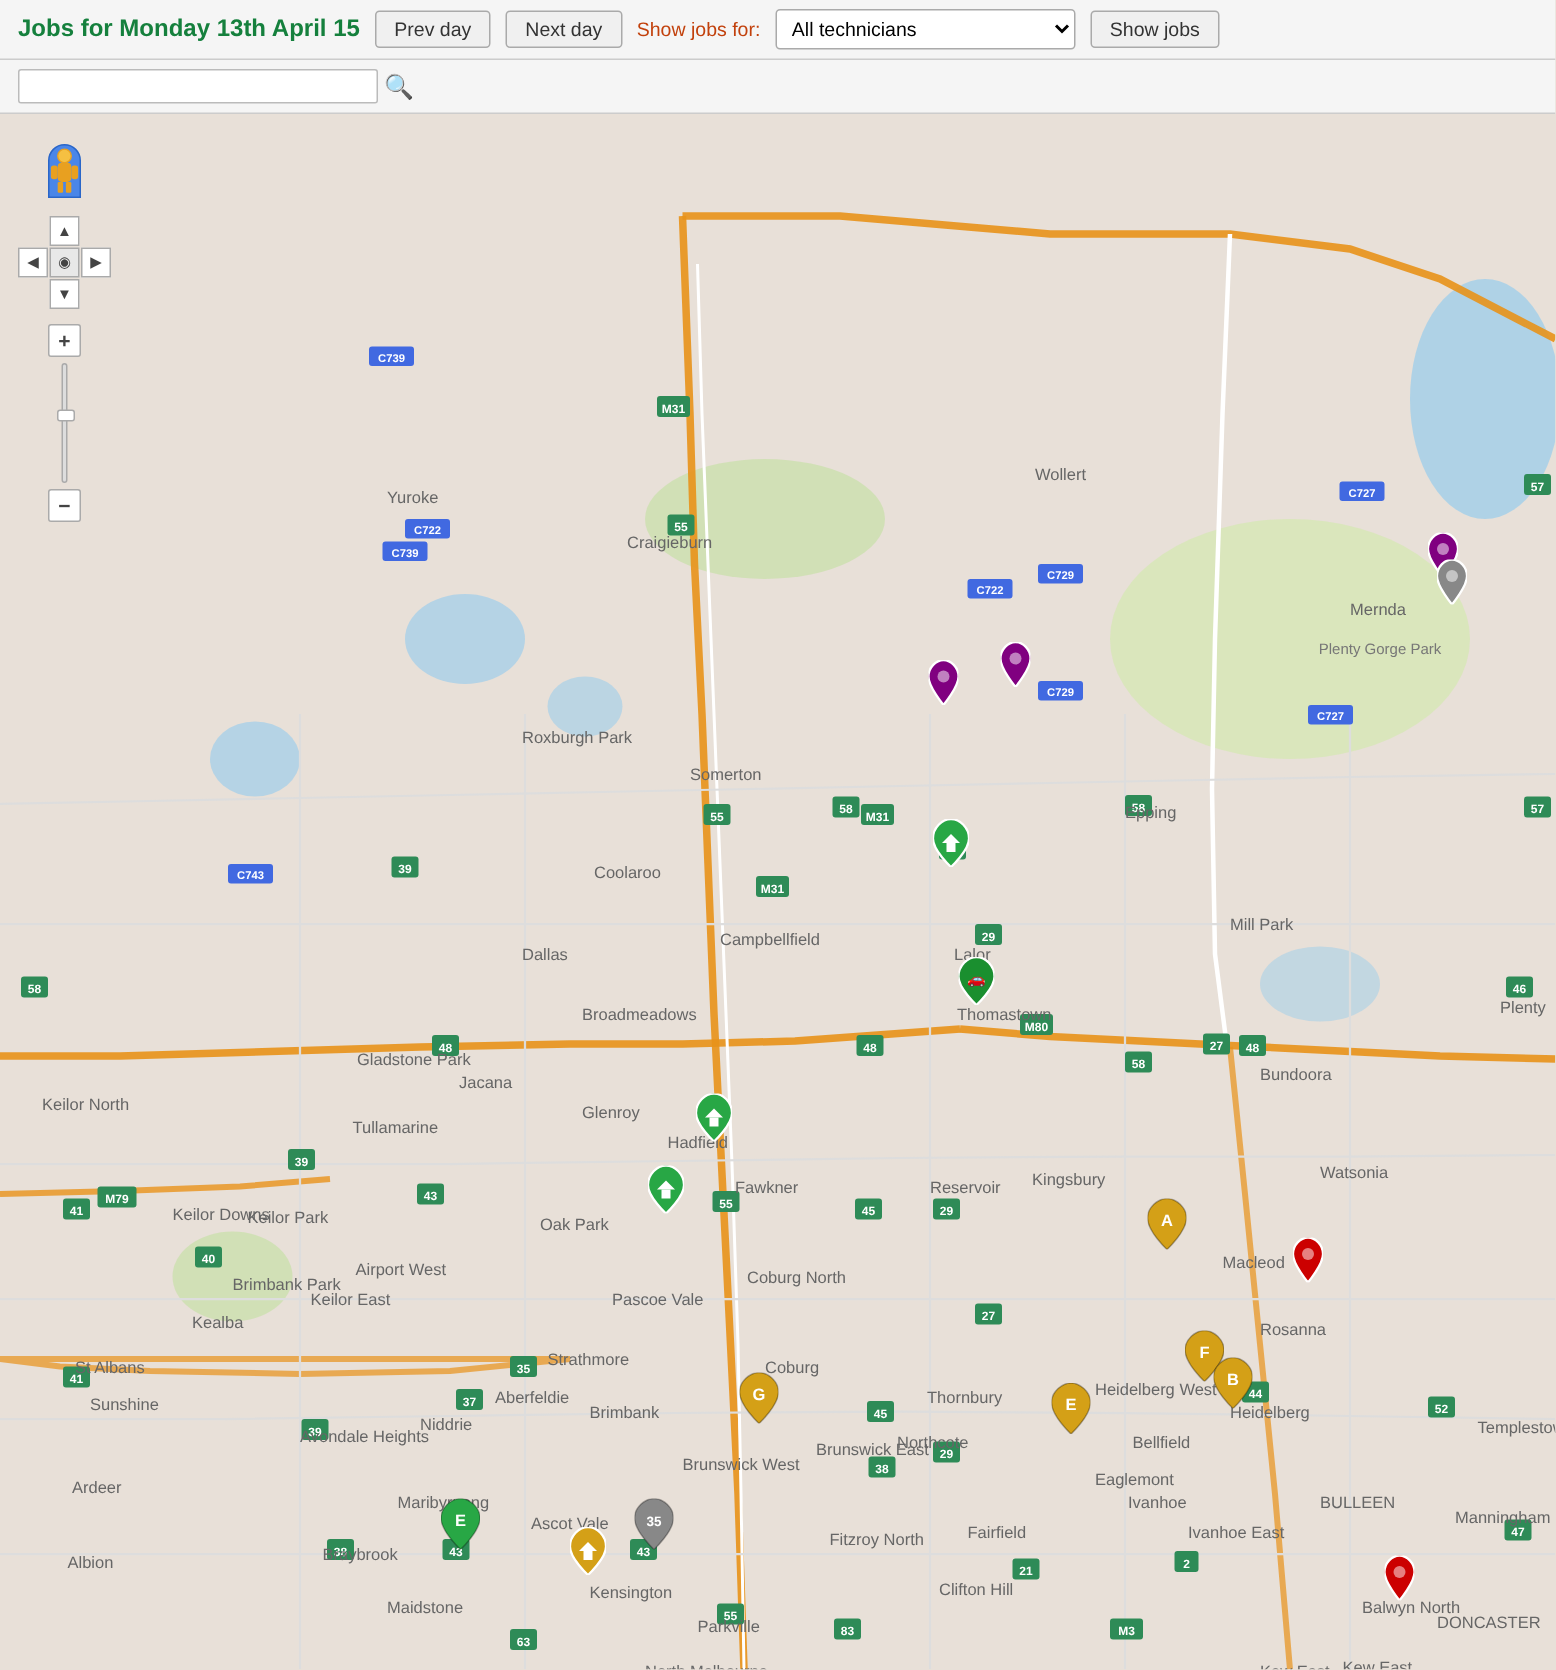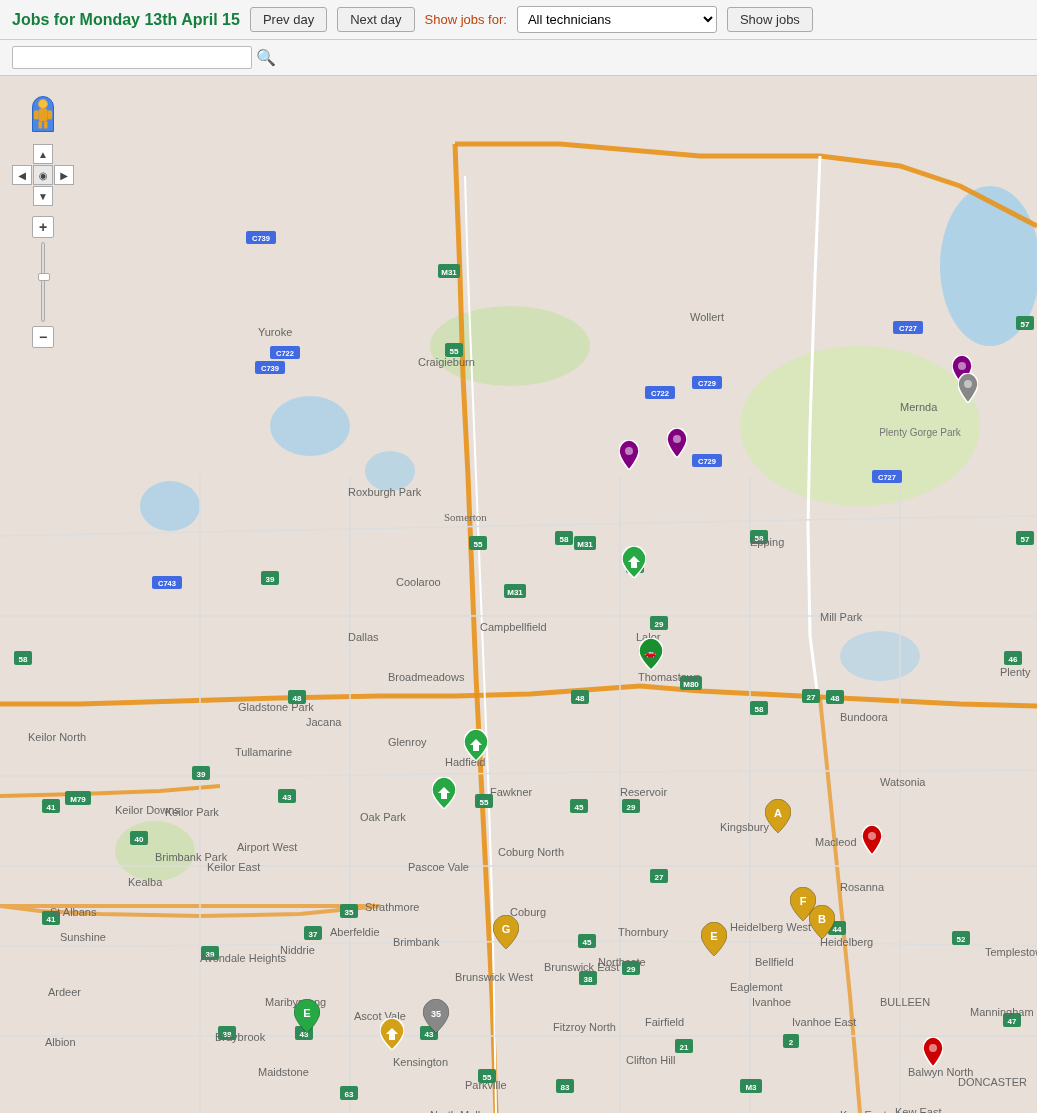--- a/index.html
+++ b/index.html
@@ -461,33 +461,33 @@
   </div>
 
   <div id="suburb-labels-container">
   <div class="suburb-label" style="left: 418px; top: 280px;">Craigieburn</div>
       <div class="suburb-label" style="left: 258px; top: 250px;">Yuroke</div>
       <div class="suburb-label" style="left: 690px; top: 235px;">Wollert</div>
       <div class="suburb-label" style="left: 900px; top: 285px; margin-top: 40px;">Mernda</div>
       <div class="suburb-label" style="left: 750px; top: 460px;">Epping</div>
       <div class="suburb-label" style="left: 348px; top: 410px;">Roxburgh Park</div>
       <div class="suburb-label" style="left: 396px; top: 500px;">Coolaroo</div>
-      <div class="suburb-label" style="left: 444px; top: 435px; font-family: Liberation Serif, serif;">Somerton</div>
+      <div class="suburb-label" style="left: 460px; top: 435px;">Somerton</div>
       <div class="suburb-label" style="left: 388px; top: 595px;">Broadmeadows</div>
       <div class="suburb-label" style="left: 480px; top: 545px;">Campbellfield</div>
       <div class="suburb-label" style="left: 348px; top: 555px;">Dallas</div>
       <div class="suburb-label" style="left: 636px; top: 555px;">Lalor</div>
       <div class="suburb-label" style="left: 638px; top: 595px;">Thomastown</div>
       <div class="suburb-label" style="left: 820px; top: 535px;">Mill Park</div>
       <div class="suburb-label" style="left: 840px; top: 635px;">Bundoora</div>
       <div class="suburb-label" style="left: 1000px; top: 590px;">Plenty</div>
       <div class="suburb-label" style="left: 445px; top: 680px;">Hadfield</div>
       <div class="suburb-label" style="left: 490px; top: 710px;">Fawkner</div>
       <div class="suburb-label" style="left: 620px; top: 710px;">Reservoir</div>
-      <div class="suburb-label" style="left: 720px; top: 705px; margin-top: 40px;">Kingsbury</div>
+      <div class="suburb-label" style="left: 688px; top: 705px;">Kingsbury</div>
       <div class="suburb-label" style="left: 880px; top: 700px;">Watsonia</div>
       <div class="suburb-label" style="left: 815px; top: 760px;">Macleod</div>
       <div class="suburb-label" style="left: 360px; top: 735px;">Oak Park</div>
       <div class="suburb-label" style="left: 408px; top: 785px;">Pascoe Vale</div>
       <div class="suburb-label" style="left: 498px; top: 770px;">Coburg North</div>
       <div class="suburb-label" style="left: 510px; top: 830px;">Coburg</div>
       <div class="suburb-label" style="left: 365px; top: 825px;">Strathmore</div>
       <div class="suburb-label" style="left: 393px; top: 860px;">Brimbank</div>
       <div class="suburb-label" style="left: 455px; top: 895px;">Brunswick West</div>
       <div class="suburb-label" style="left: 508px; top: 885px; padding-left: 36px;">Brunswick East</div>

